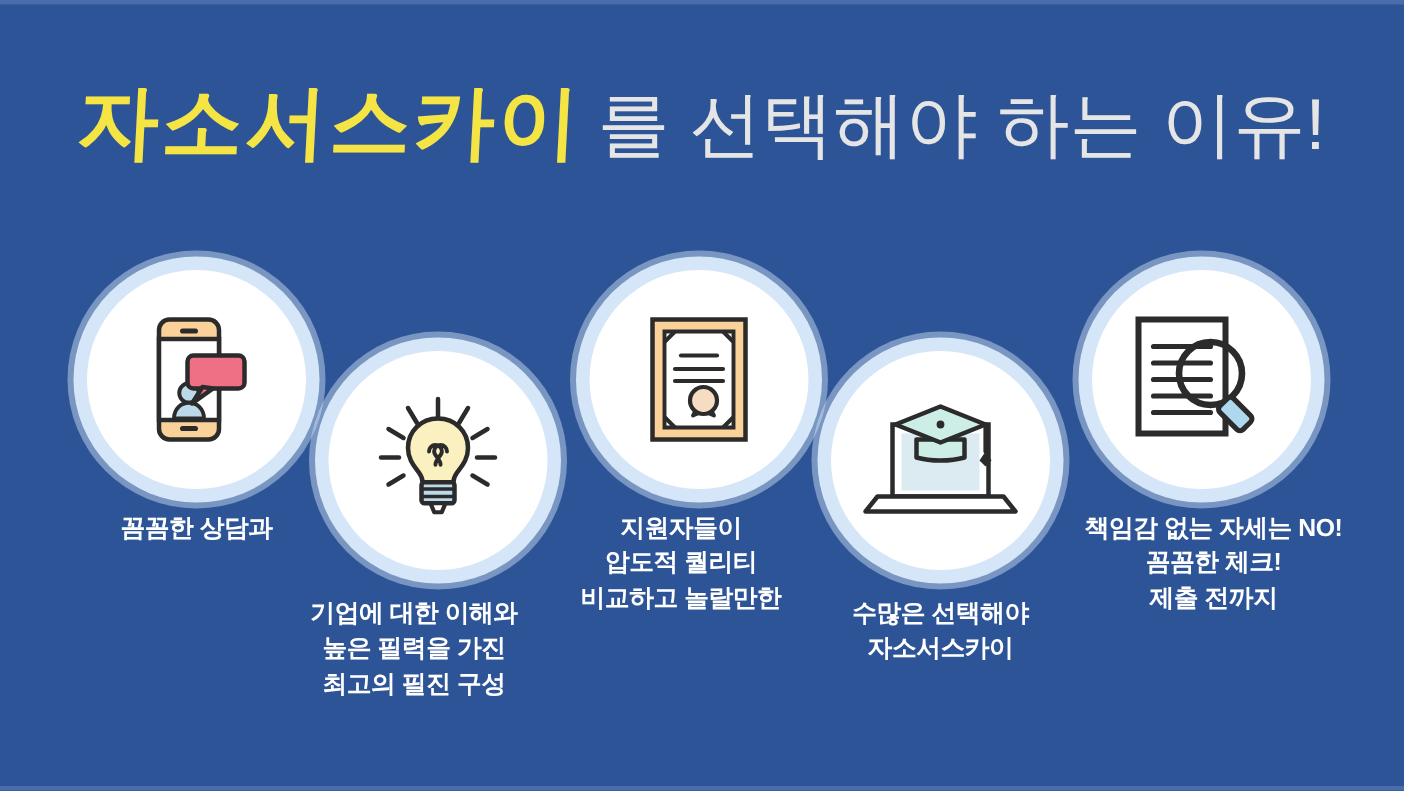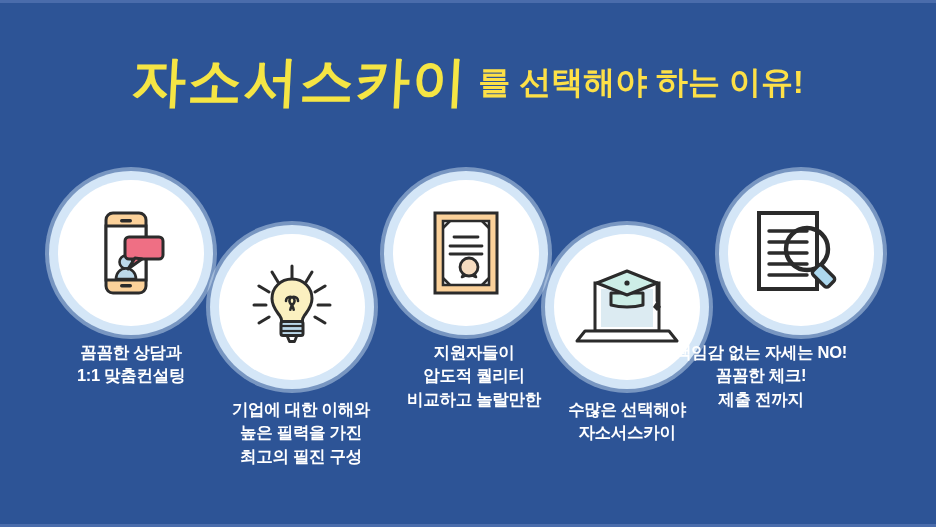--- a/index.html
+++ b/index.html
@@ -20,21 +20,21 @@
     text-align:center; white-space:nowrap;
   }
   .title-brand {
     font-size:54px; font-weight:bold; color:#f5e544;
     letter-spacing:2px;
     font-family:"DejaVu Sans","Liberation Sans",sans-serif;
     display:inline-block; transform:skewX(-3deg);
     vertical-align:middle;
   }
   .title-rest {
-    font-size:32px; font-weight:700; color:#fde047;
+    font-size:48px; font-weight:400; color:#e5e5e5;
     letter-spacing:0px; margin-left:10px;
     vertical-align:middle; display:inline-block;
   }
 
   
   .circle {
     position:absolute; width:146px; height:146px; border-radius:50%;
     background:#ffffff;
     box-shadow:0 0 0 9px #d4e6f7, 0 0 0 13px rgba(212,230,247,.45);
     display:flex; align-items:center; justify-content:center;
@@ -50,24 +50,24 @@
   .icon-svg { display:block; }
 
   
   .caption {
     position:absolute; width:250px; text-align:center;
     color:#ffffff; font-size:16.5px; font-weight:bold;
     line-height:1.42; letter-spacing:-.3px;
   }
   .caption .line { display:block; white-space:nowrap; }
   .cap1 { left:6px;   top:341px; }
-  .cap2 { left:176px; top:398px; }
-  .cap3 { left:349px; top:341px; }
+  .cap2 { left:151px; top:398px; }
+  .cap3 { left:329px; top:341px; }
   .cap4 { left:502px; top:398px; }
-  .cap5 { left:636px; top:341px; }
+  .cap5 { left:684px; top:341px; }
 </style>
 </head>
 <body>
 
 <div class="edge-strip top"></div>
 
 <div class="title-wrap">
   <span class="title-brand">자소서스카이</span><span class="title-rest">를 선택해야 하는 이유!</span>
 </div>
 
@@ -80,21 +80,20 @@
       <rect x="28" y="75" width="12" height="3.4" rx="1.7" fill="#2b2b2b"></rect>
       <circle cx="34" cy="53" r="6.5" fill="#bcd9ea" stroke="#2b2b2b" stroke-width="2.6"></circle>
       <path d="M24 70c0-6.4 4.5-10.5 10-10.5S44 63.6 44 70z" fill="#bcd9ea" stroke="#2b2b2b" stroke-width="2.6"></path>
       <rect x="33" y="28" width="38" height="22" rx="4" fill="#ef6f84" stroke="#2b2b2b" stroke-width="3"></rect>
       <path d="M43 49l-7 11 14-10z" fill="#ef6f84" stroke="#2b2b2b" stroke-width="3" stroke-linejoin="round"></path>
     </svg>
   </span>
 </div>
 <div class="caption cap1">
   <span class="line">꼼꼼한 상담과</span>
-  <span class="line">1:1 맞춤컨설팅</span>
 </div>
 
 <div class="circle low c2">
   <span>
     <svg class="icon-svg" width="88" height="86" viewBox="0 0 88 86">
       <g stroke="#2b2b2b" stroke-width="3" stroke-linecap="round">
         <line x1="44" y1="2" x2="44" y2="14"></line>
         <line x1="24" y1="8" x2="30" y2="18"></line>
         <line x1="64" y1="8" x2="58" y2="18"></line>
         <line x1="11" y1="22" x2="21" y2="28"></line>

